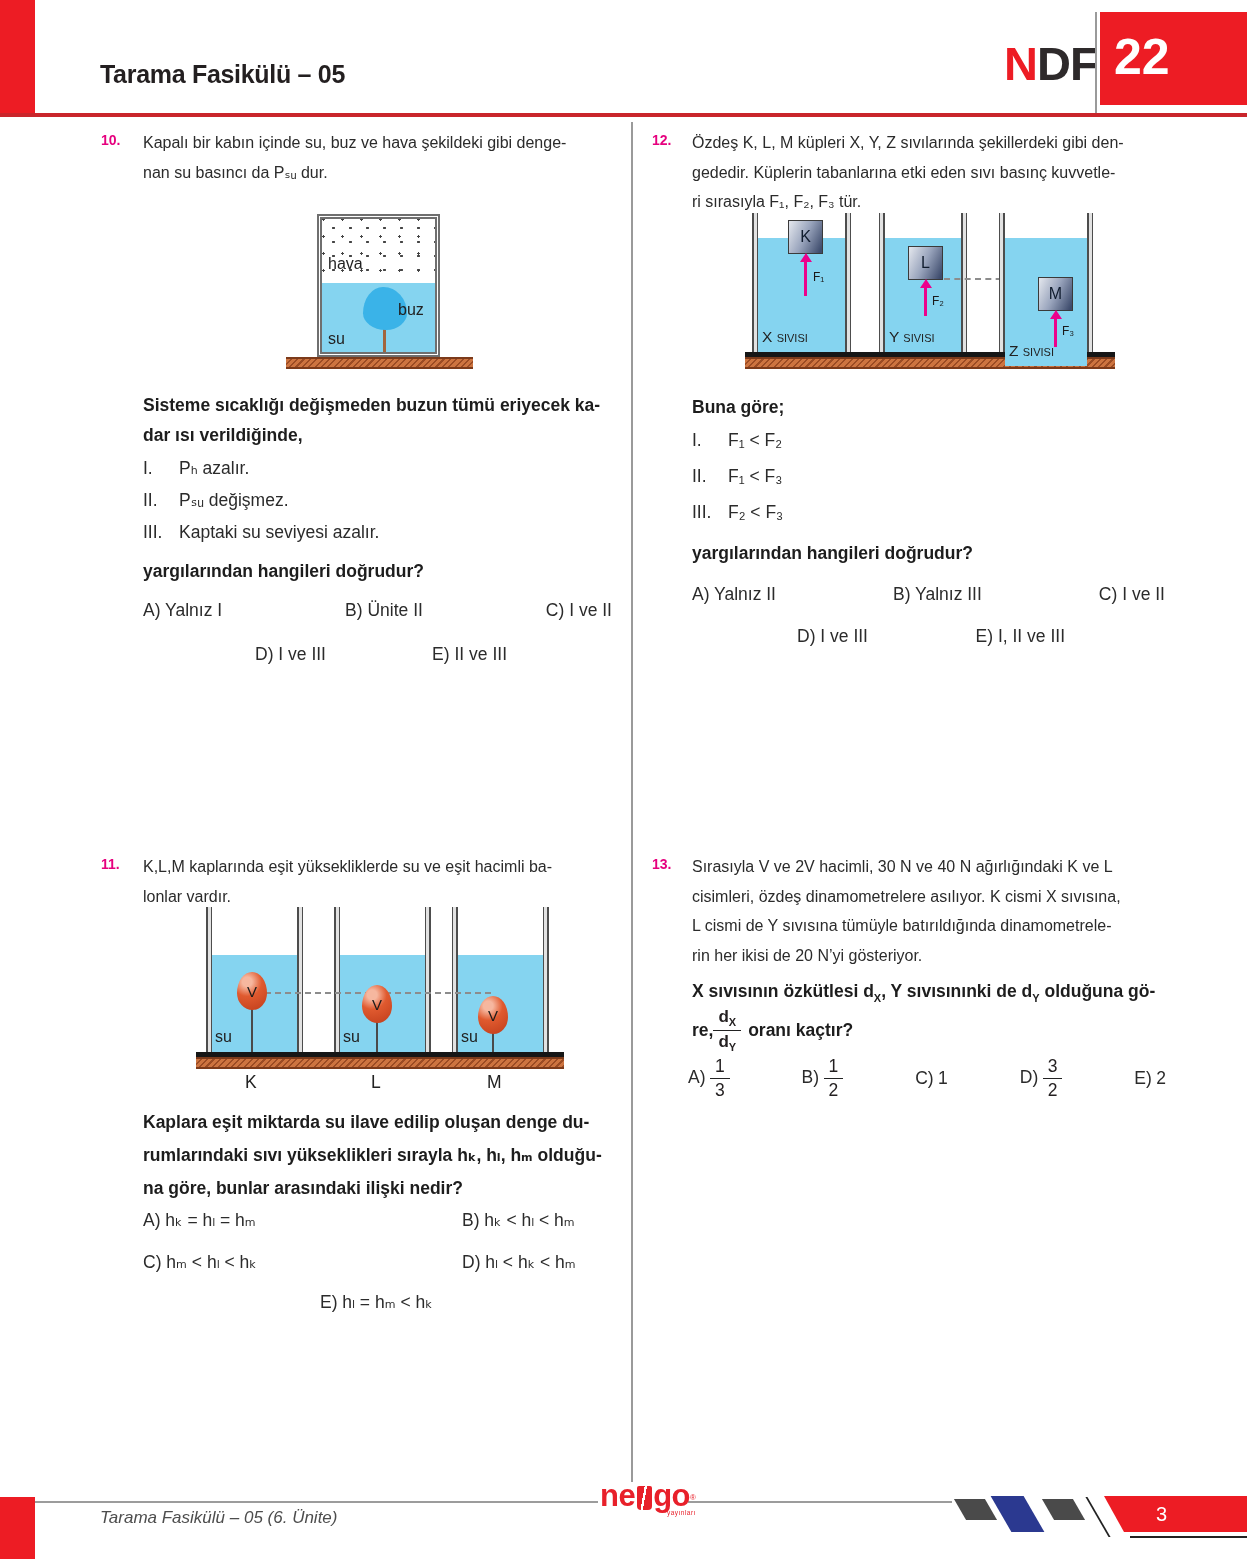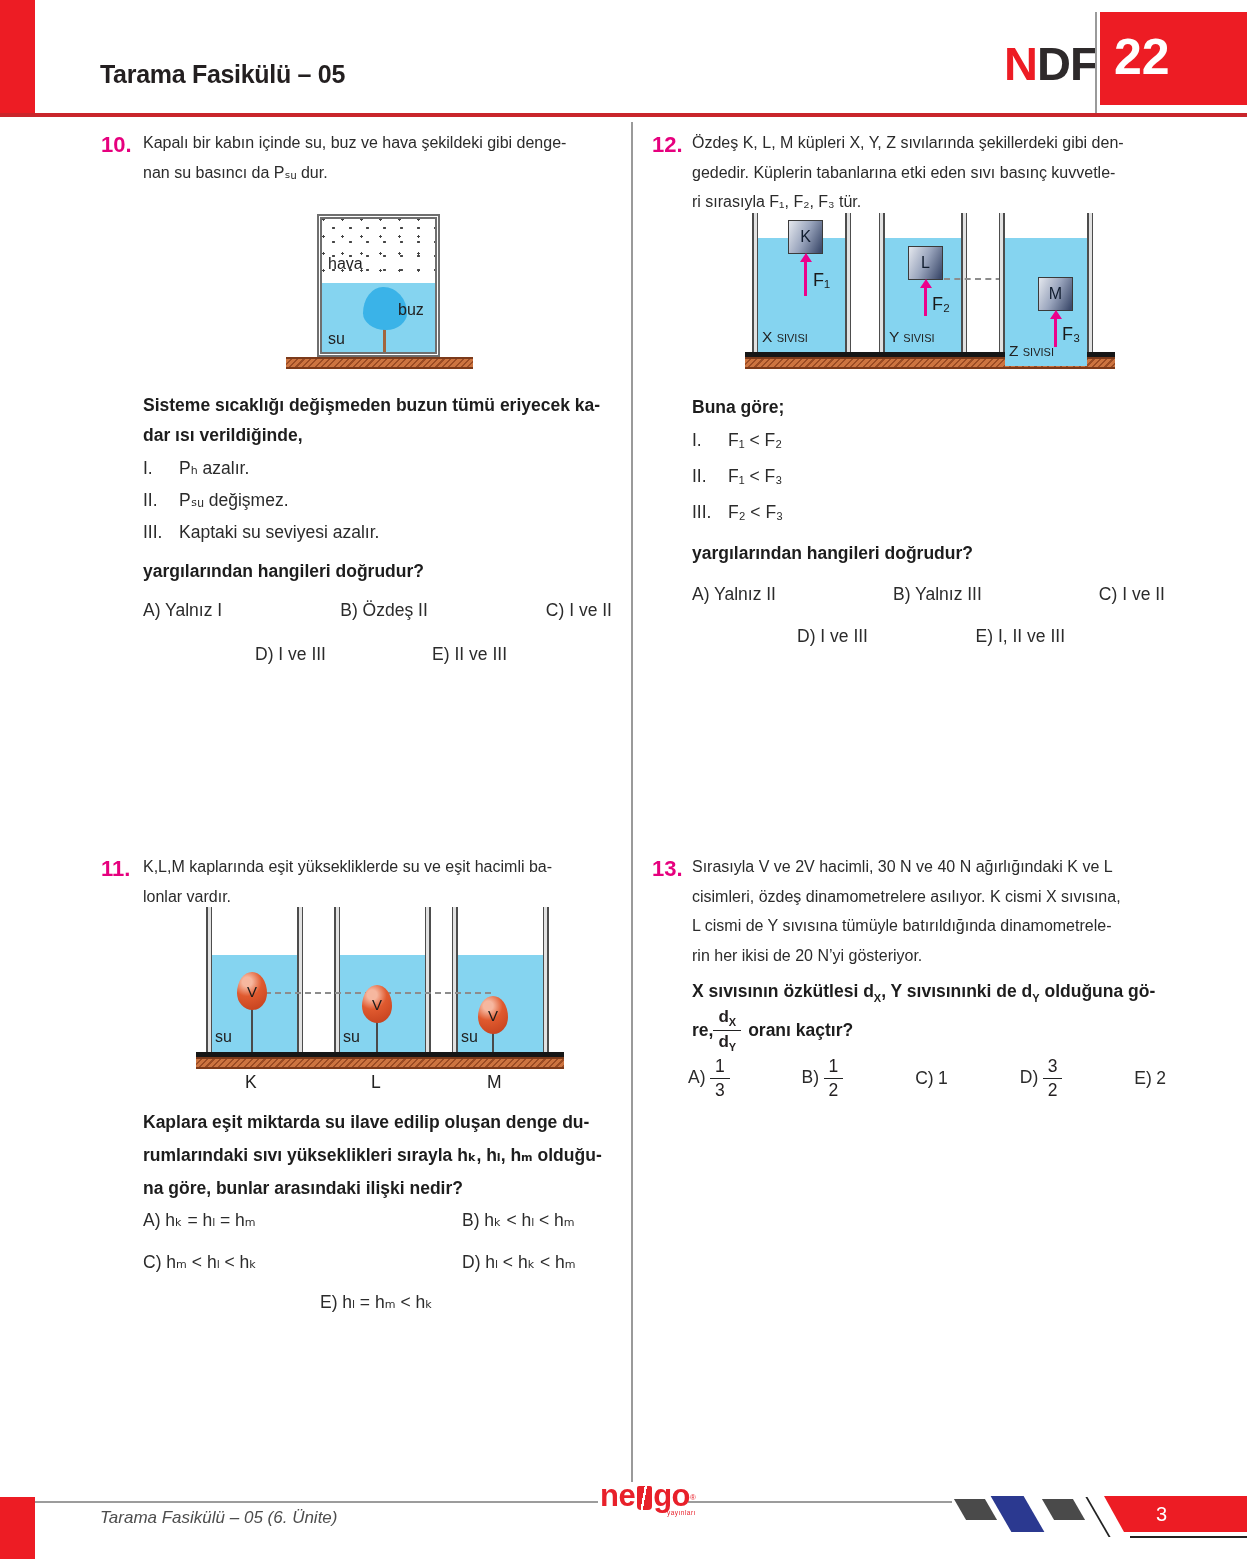--- a/index.html
+++ b/index.html
@@ -4,21 +4,21 @@
 <style>
   * { margin:0; padding:0; box-sizing:border-box; }
   html,body { background:#fff; }
   .page {
     position:relative; width:1247px; height:1559px; background:#fff;
     font-family:"Liberation Sans","DejaVu Sans",sans-serif; color:#231f20; overflow:hidden;
   }
   .abs { position:absolute; }
   .tline { font-size:16px; line-height:29.5px; height:29.5px; white-space:nowrap; color:#2b2b2b; }
   .tline-b { font-size:17.5px; line-height:30px; height:30px; white-space:nowrap; font-weight:bold; color:#1d1d1d; }
-  .qnum { font-size:22px; font-weight:bold; color:#e6007e; }
+  .qnum { font-size:14px; font-weight:bold; color:#e6007e; }
   .roman { display:inline-block; width:36px; font-size:17.5px; color:#2b2b2b; }
   .itxt { font-size:17.5px; color:#2b2b2b; }
   .opt { font-size:17.5px; color:#2b2b2b; white-space:nowrap; }
   
   .hdr-title { font-size:25px; font-weight:bold; letter-spacing:-0.3px; color:#231f20; }
   .redbar { background:#ed1c24; }
   .hrule { background:#c9252b; }
   .brand-ndf { font-size:47px; font-weight:bold; letter-spacing:-1px; }
   .brand-n { color:#ed1c24; } .brand-df { color:#2e2a2b; }
   .brand-box { background:#ed1c24; }
@@ -30,21 +30,21 @@
   .ground { background:repeating-linear-gradient(135deg,#cd7440 0 3px,#9c4c24 3px 4.5px);
             border-top:2px solid #7c3a1a; border-bottom:2px solid #7c3a1a; }
   .baseline { background:#161616; }
   .dash { border-top:2px dashed #8c8c8c; height:0; }
   .cube { background:linear-gradient(115deg,#dde1e9 5%,#9aa5bd 48%,#3d4b6c 95%);
           border:1px solid #3a3a3a; display:flex; align-items:center; justify-content:center;
           font-size:16px; color:#101c2e; }
   .arrow { width:3px; background:#ec008c; }
   .arrow:before { content:""; position:absolute; top:-9px; left:-4.5px;
           border:6px solid transparent; border-top:none; border-bottom:9px solid #ec008c; }
-  .flabel { font-size:18px; color:#1a1a1a; white-space:nowrap; }
+  .flabel { font-size:12px; color:#1a1a1a; white-space:nowrap; }
   .dlabel { font-size:16px; color:#222; white-space:nowrap; }
   .liq-label { font-size:15.5px; color:#222; font-variant:small-caps; white-space:nowrap; }
   .balloon { width:30px; height:38px; border-radius:50% 50% 48% 52%/55% 55% 45% 45%;
           background:radial-gradient(circle at 34% 26%, #f6b79f 0 14%, #e05a2f 42%, #bf3c1a 100%);
           display:flex; align-items:center; justify-content:center; font-size:15px; color:#1a1a1a; }
   .string { width:2px; background:#4a4a4a; }
   .ice { background:#3ab3e8; border-radius:46% 54% 48% 52%/62% 62% 40% 40%; }
   .hava-dots { background-image:radial-gradient(circle,#444 1.1px,transparent 1.3px),
                radial-gradient(circle,#444 1.1px,transparent 1.3px);
                background-size:17px 14px,19px 17px; background-position:3px 2px,11px 9px; }
@@ -104,21 +104,21 @@
   <div class="abs" style="left:143px;top:390px">
     <div class="tline-b">Sisteme sıcaklığı değişmeden buzun tümü eriyecek ka-</div>
     <div class="tline-b">dar ısı verildiğinde,</div>
   </div>
   <div class="abs" style="left:143px;top:458px"><span class="roman">I.</span><span class="itxt">Pₕ azalır.</span></div>
   <div class="abs" style="left:143px;top:490px"><span class="roman">II.</span><span class="itxt">Pₛᵤ değişmez.</span></div>
   <div class="abs" style="left:143px;top:522px"><span class="roman">III.</span><span class="itxt">Kaptaki su seviyesi azalır.</span></div>
   <div class="abs tline-b" style="left:143px;top:556px">yargılarından hangileri doğrudur?</div>
   <div class="abs" style="left:143px;top:600px;width:469px;display:flex;justify-content:space-between">
     <span class="opt">A) Yalnız I</span>
-    <span class="opt">B) Özdeş II</span>
+    <span class="opt">B) Ünite II</span>
     <span class="opt">C) I ve II</span>
   </div>
   <div class="abs" style="left:255px;top:644px;width:252px;display:flex;justify-content:space-between">
     <span class="opt">D) I ve III</span>
     <span class="opt">E) II ve III</span>
   </div>
 
   <div class="abs qnum" style="left:101px;top:856px">11.</div>
   <div class="abs" style="left:143px;top:852px">
     <div class="tline">K,L,M kaplarında eşit yüksekliklerde su ve eşit hacimli ba-</div>

